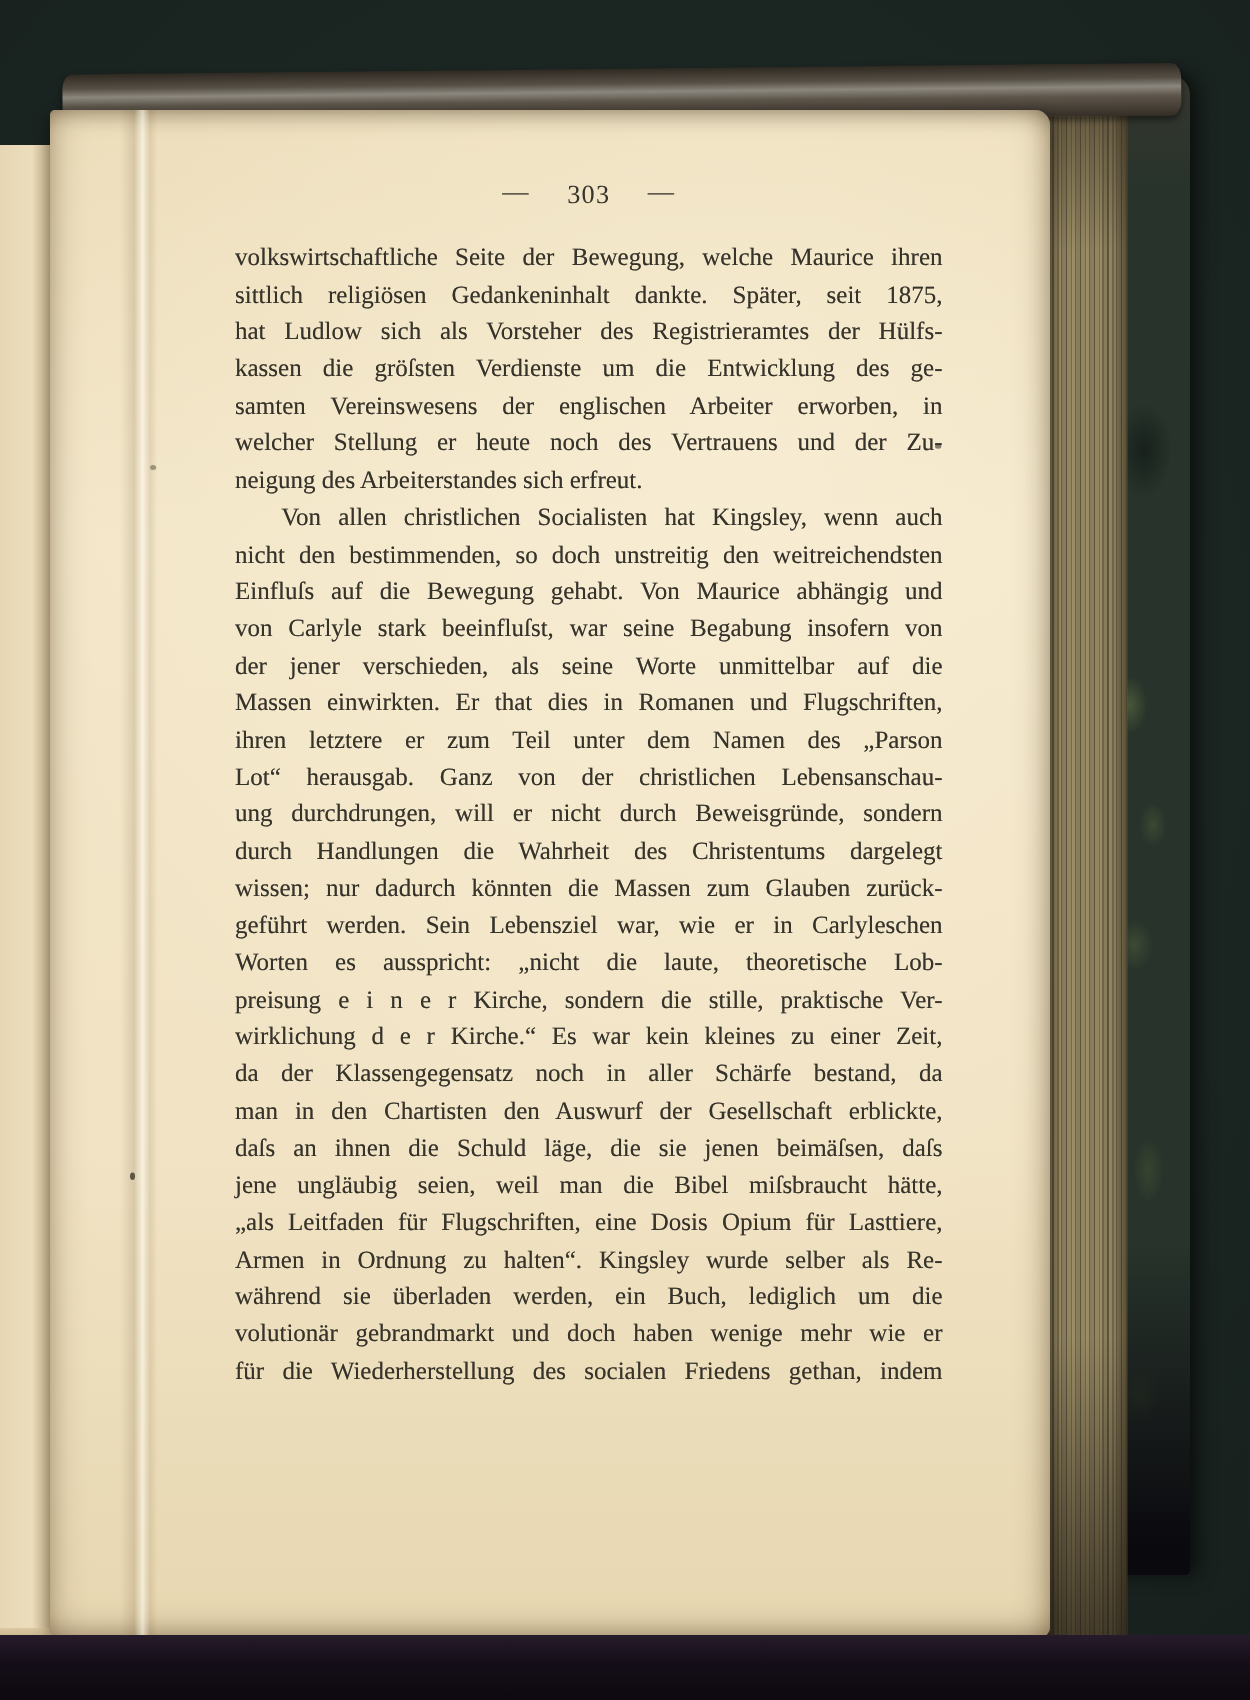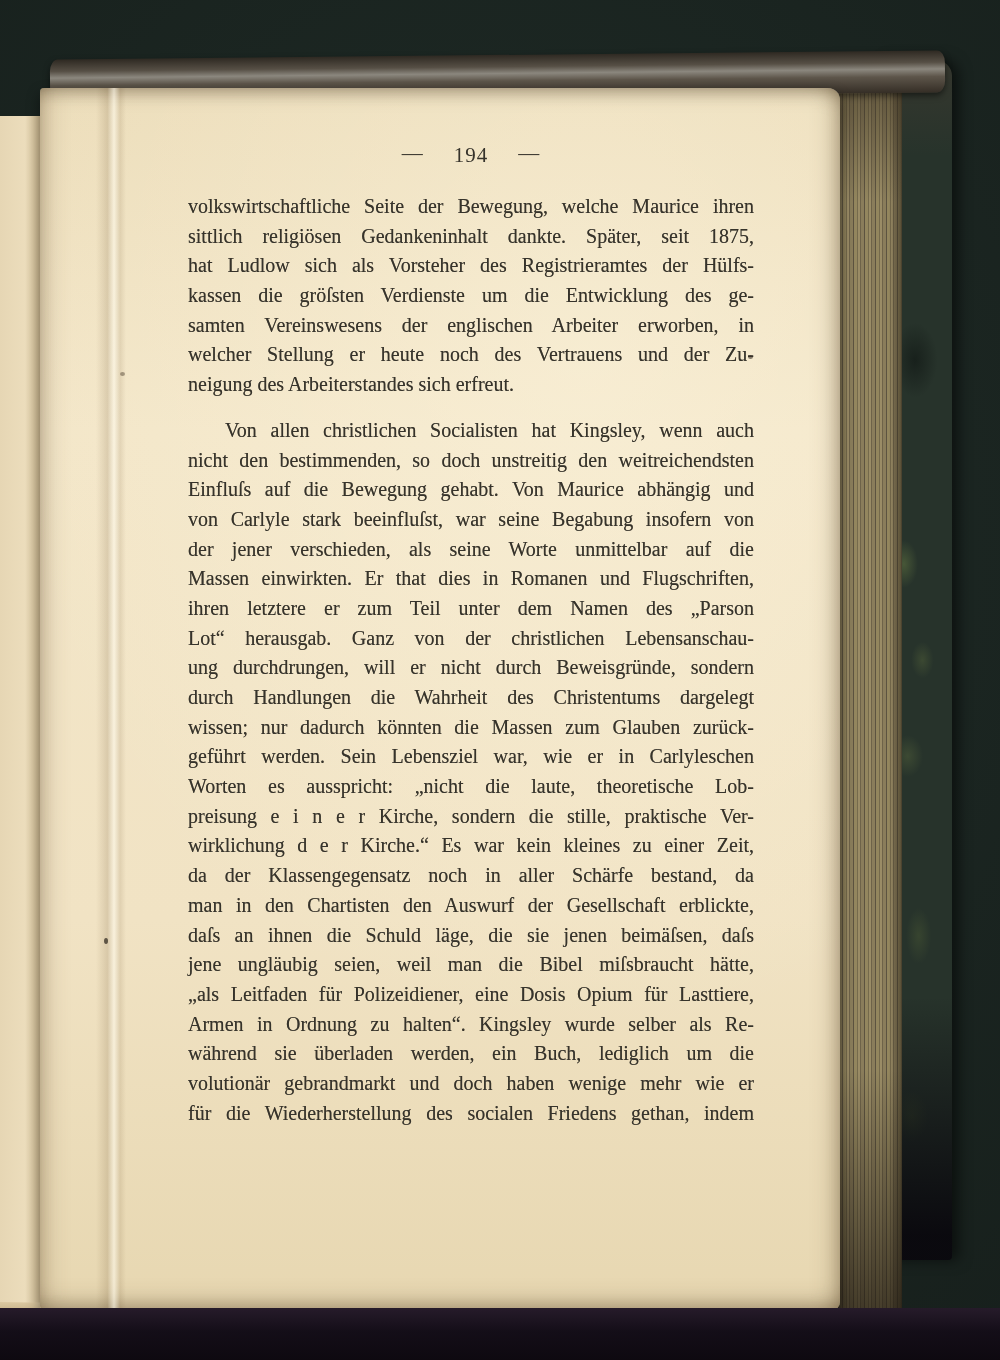--- a/index.html
+++ b/index.html
@@ -85,21 +85,21 @@
   .text-block{
     position:absolute;left:188px;top:192px;width:566px;
     font-size:20px;color:var(--ink,#36332b);
     text-shadow:0 0 0.5px rgba(55,50,40,0.55);
   }
   .tline{
     height:29.7px;line-height:29.7px;white-space:normal;
     text-align:justify;text-align-last:justify;
   }
   .tline.noj{text-align:left;text-align-last:left;}
-  .tline.indent{text-indent:37px;margin-top:16px;}
+  .tline.indent{text-indent:37px;}
   .speck{position:absolute;border-radius:50%;background:rgba(60,50,40,0.6);}
   .speck.s1{left:748px;top:355px;width:5px;height:4px;}
   .speck.s2{left:104px;top:938px;width:4px;height:6px;background:rgba(40,34,26,0.7);}
   .speck.s3{left:120px;top:372px;width:5px;height:4px;background:rgba(70,58,42,0.45);}
 </style>
 </head>
 <body>
 
 <div class="scene" style="--paper: #f1e3c4; --ink: #36332b; --background: #1b2521; --cover_edge: #27332b; --fore_edge: #8f8261; --shadow: #140e18;">
 
@@ -108,21 +108,21 @@
   <div class="top-binding"></div>
   <div class="left-strip"></div>
   <div class="bottom-left-page"></div>
 
   <div class="main-page">
     <div class="crease"></div>
   </div>
 
   <div class="page-header">
     <span class="dash">—</span>
-    <span class="num">194</span>
+    <span class="num">303</span>
     <span class="dash">—</span>
   </div>
 
   <div class="text-block">
       <div class="tline">volkswirtschaftliche Seite der Bewegung, welche Maurice ihren</div>
       <div class="tline">sittlich religiösen Gedankeninhalt dankte. Später, seit 1875,</div>
       <div class="tline">hat Ludlow sich als Vorsteher des Registrieramtes der Hülfs-</div>
       <div class="tline">kassen die gröſsten Verdienste um die Entwicklung des ge-</div>
       <div class="tline">samten Vereinswesens der englischen Arbeiter erworben, in</div>
       <div class="tline">welcher Stellung er heute noch des Vertrauens und der Zu-</div>
@@ -139,21 +139,21 @@
       <div class="tline">durch Handlungen die Wahrheit des Christentums dargelegt</div>
       <div class="tline">wissen; nur dadurch könnten die Massen zum Glauben zurück-</div>
       <div class="tline">geführt werden. Sein Lebensziel war, wie er in Carlyleschen</div>
       <div class="tline">Worten es ausspricht: „nicht die laute, theoretische Lob-</div>
       <div class="tline">preisung e i n e r Kirche, sondern die stille, praktische Ver-</div>
       <div class="tline">wirklichung d e r Kirche.“ Es war kein kleines zu einer Zeit,</div>
       <div class="tline">da der Klassengegensatz noch in aller Schärfe bestand, da</div>
       <div class="tline">man in den Chartisten den Auswurf der Gesellschaft erblickte,</div>
       <div class="tline">daſs an ihnen die Schuld läge, die sie jenen beimäſsen, daſs</div>
       <div class="tline">jene ungläubig seien, weil man die Bibel miſsbraucht hätte,</div>
-      <div class="tline">„als Leitfaden für Polizeidiener, eine Dosis Opium für Lasttiere,</div>
+      <div class="tline">„als Leitfaden für Flugschriften, eine Dosis Opium für Lasttiere,</div>
       <div class="tline">Armen in Ordnung zu halten“. Kingsley wurde selber als Re-</div>
       <div class="tline">während sie überladen werden, ein Buch, lediglich um die</div>
       <div class="tline">volutionär gebrandmarkt und doch haben wenige mehr wie er</div>
       <div class="tline">für die Wiederherstellung des socialen Friedens gethan, indem</div>
     </div>
 
   <div class="speck s1"></div>
   <div class="speck s2"></div>
   <div class="speck s3"></div>
 

